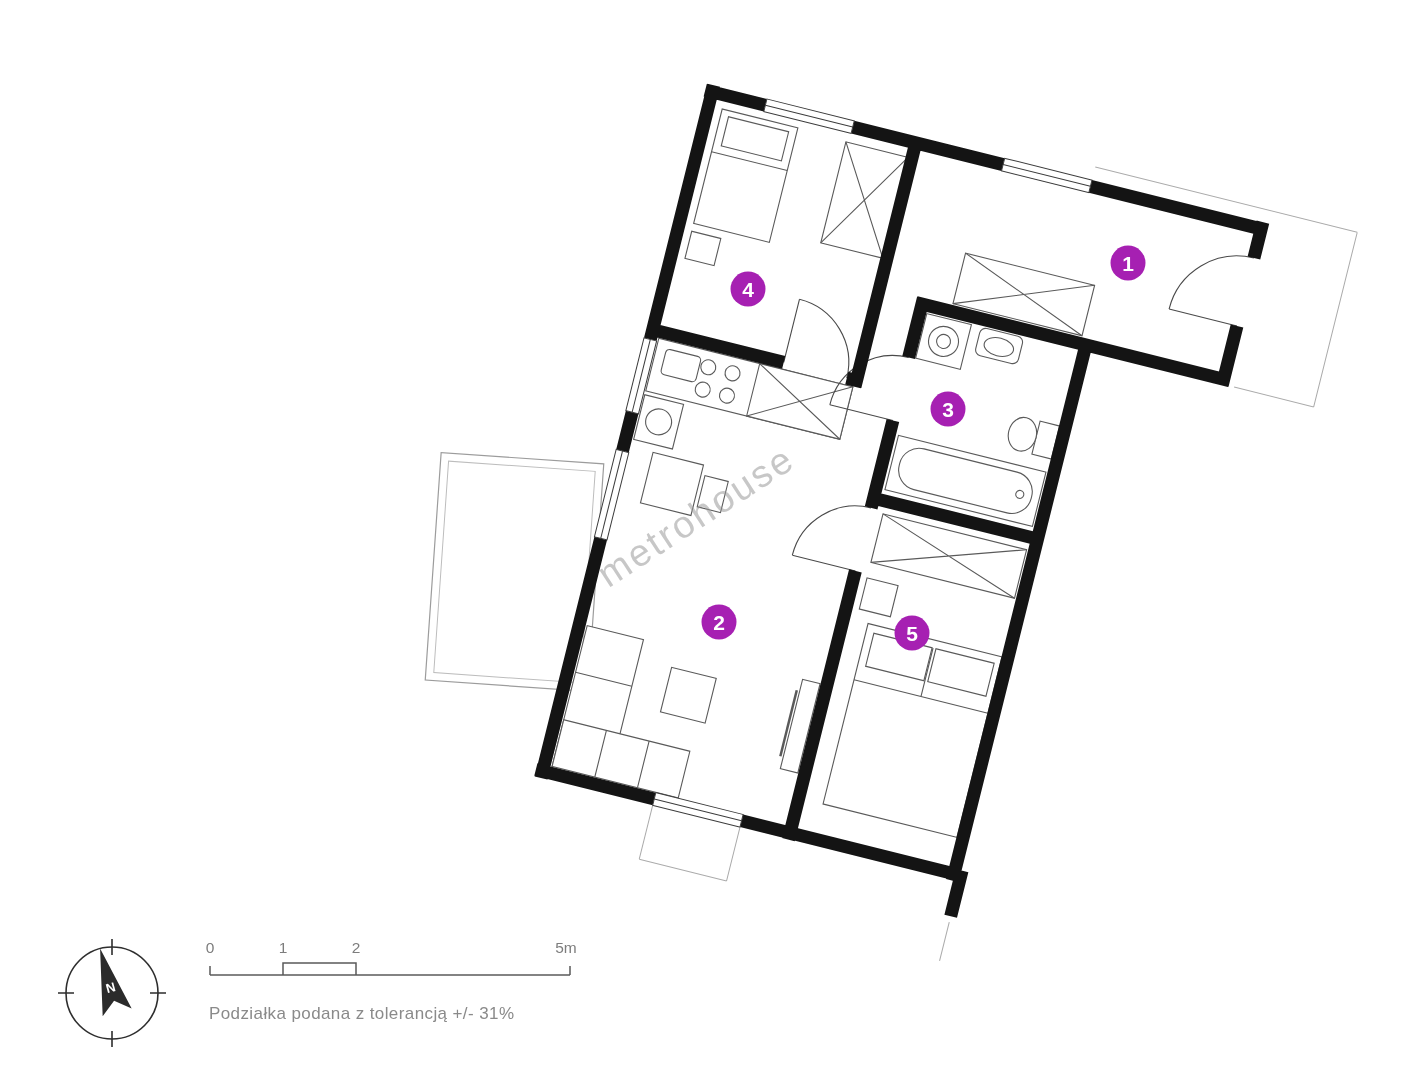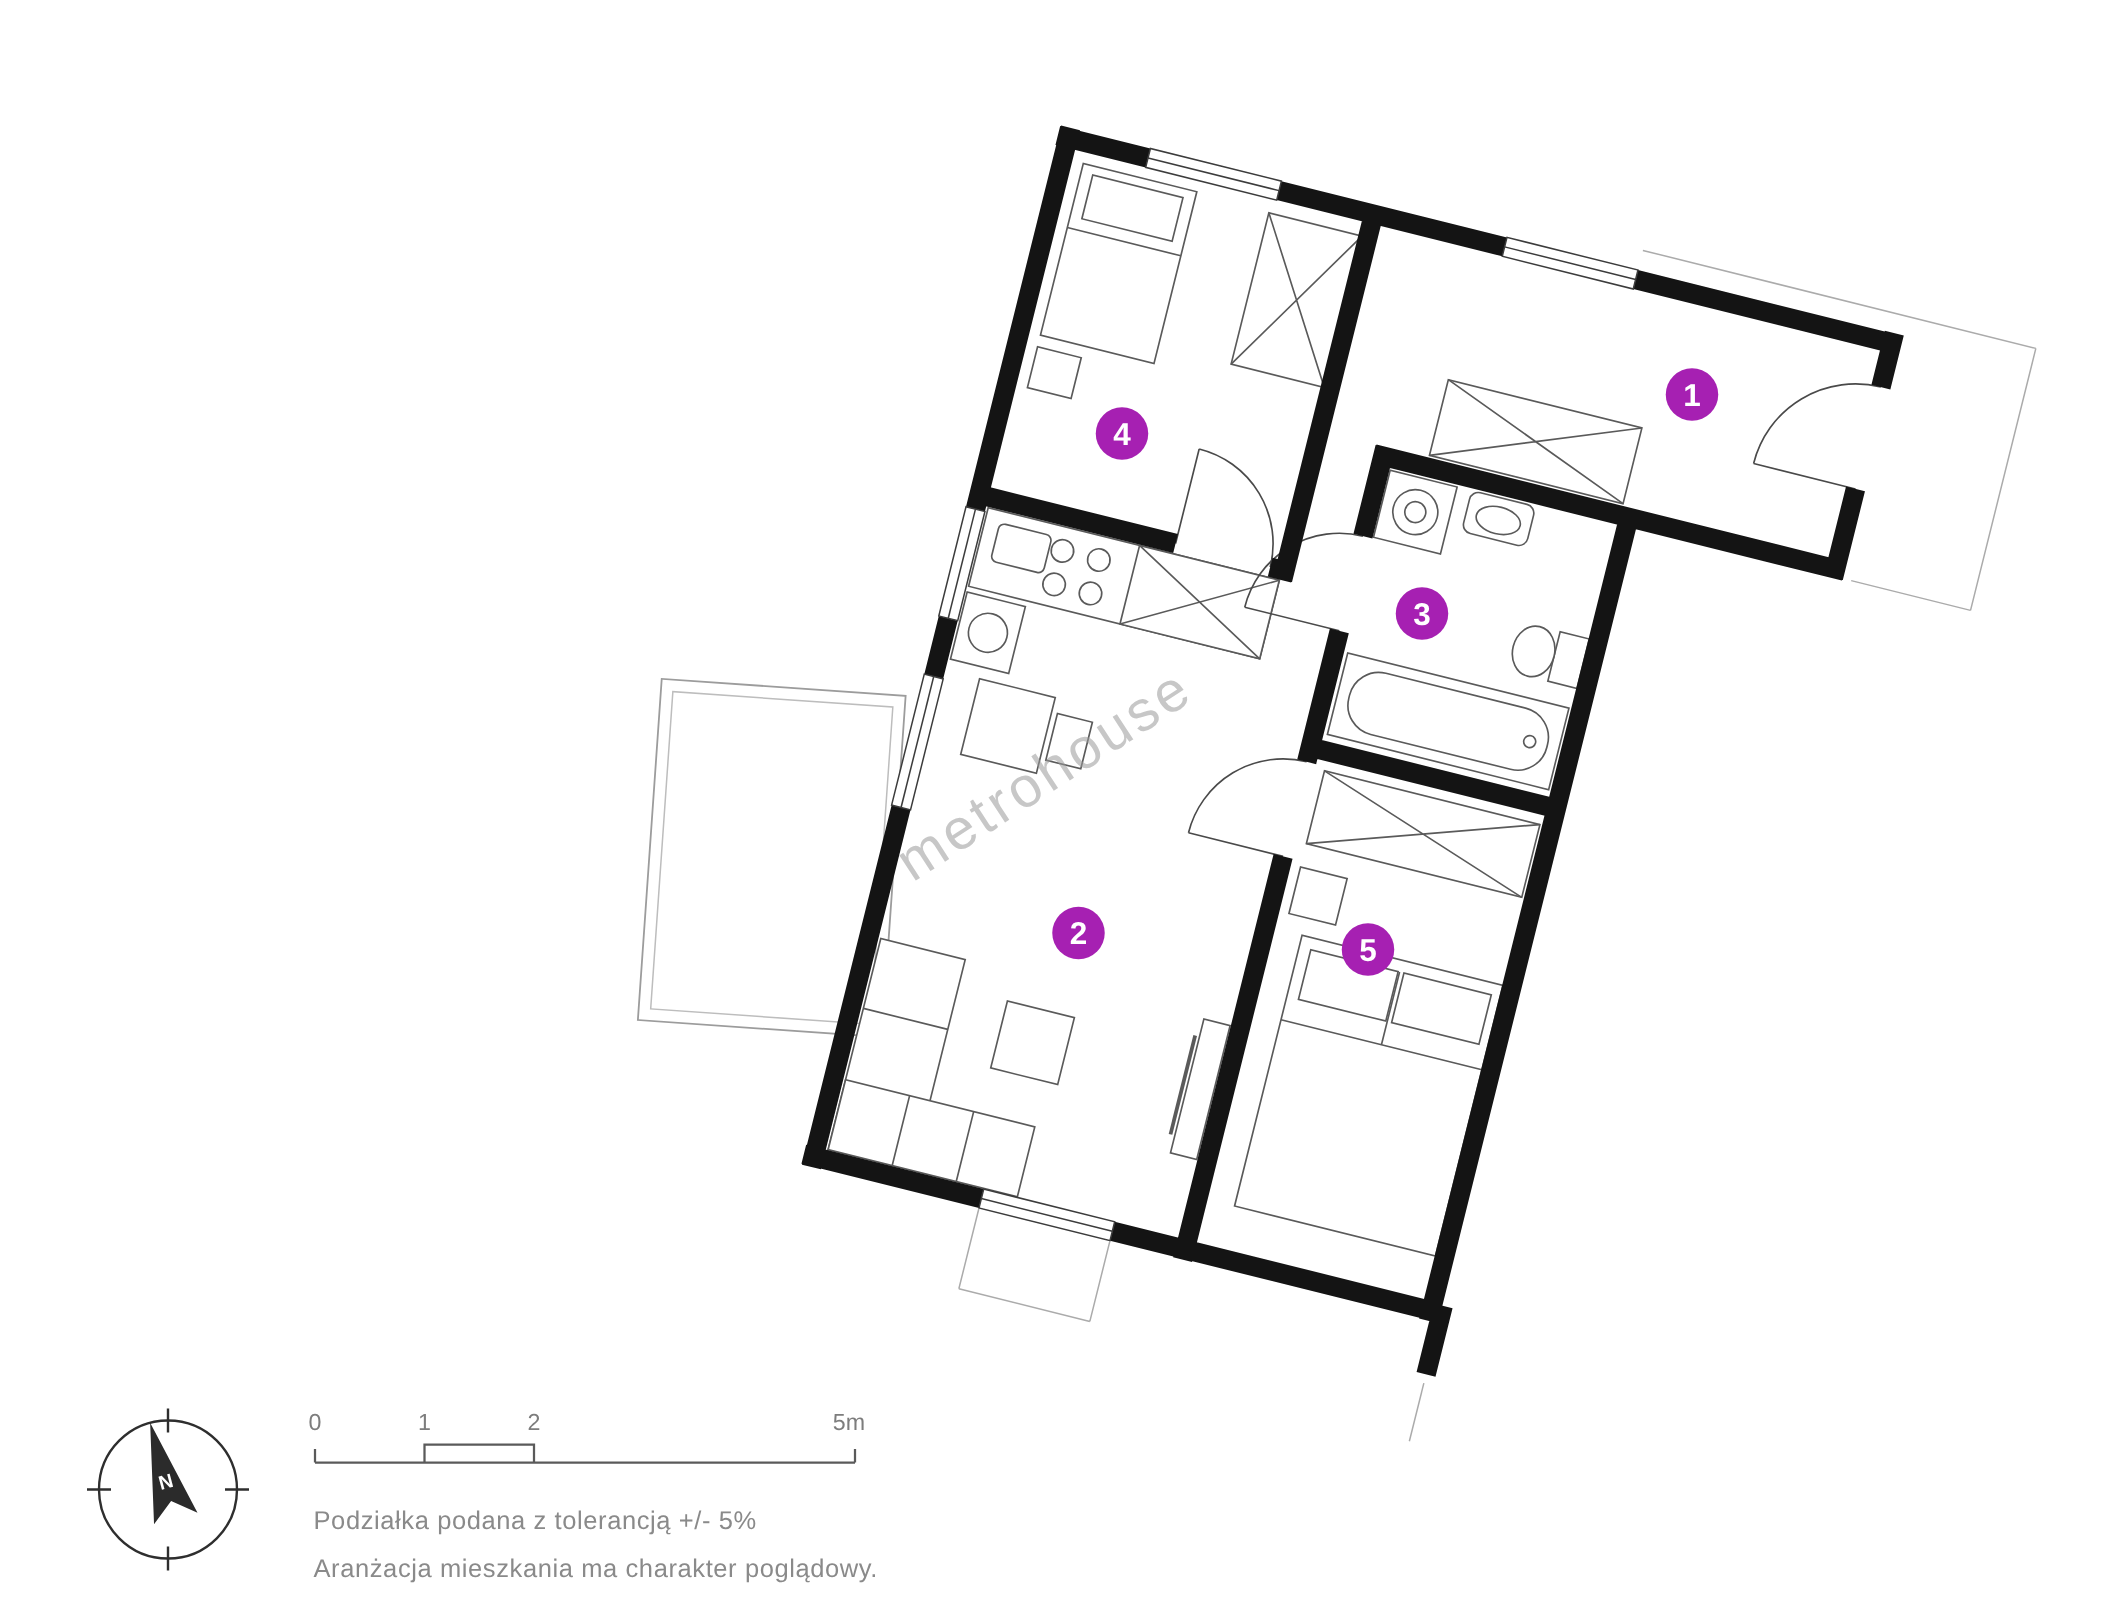--- a/index.html
+++ b/index.html
@@ -196,16 +196,15 @@
       <path d="M 283 975 V 963 H 356 V 975"></path>
       <g stroke="none" fill="#7d7d7d">
         <text class="scale-label" x="210" y="953" text-anchor="middle">0</text>
         <text class="scale-label" x="283" y="953" text-anchor="middle">1</text>
         <text class="scale-label" x="356" y="953" text-anchor="middle">2</text>
         <text class="scale-label" x="566" y="953" text-anchor="middle">5m</text>
       </g>
     </g>
   </svg>
 
-  <div class="note note1">Podziałka podana z tolerancją +/- 5%</div>
-  <div class="note note2">Aranżacja mieszkania ma charakter poglądowy.</div>
+  <div class="note note1">Podziałka podana z tolerancją +/- 31%</div>
 
 </div>
 
 </body></html>

